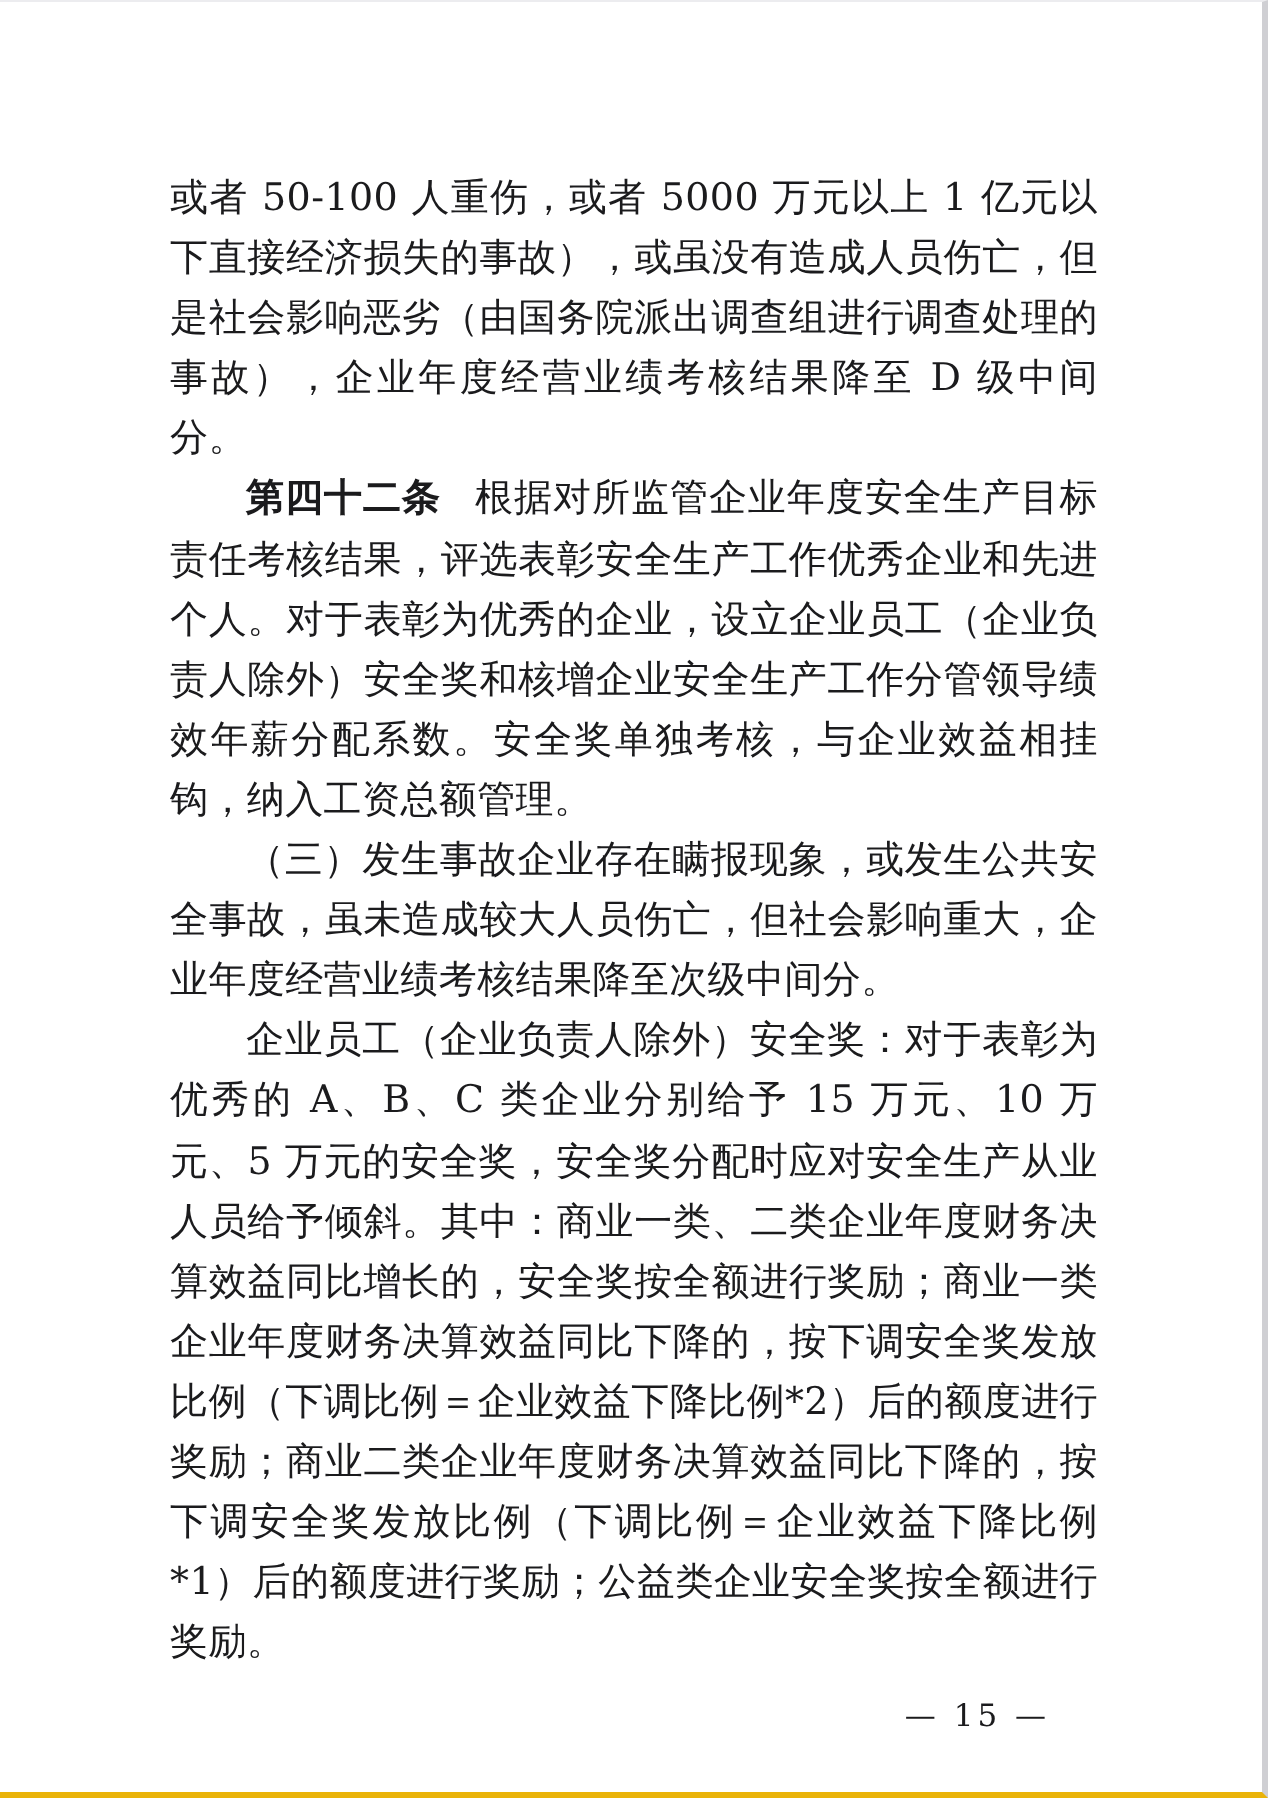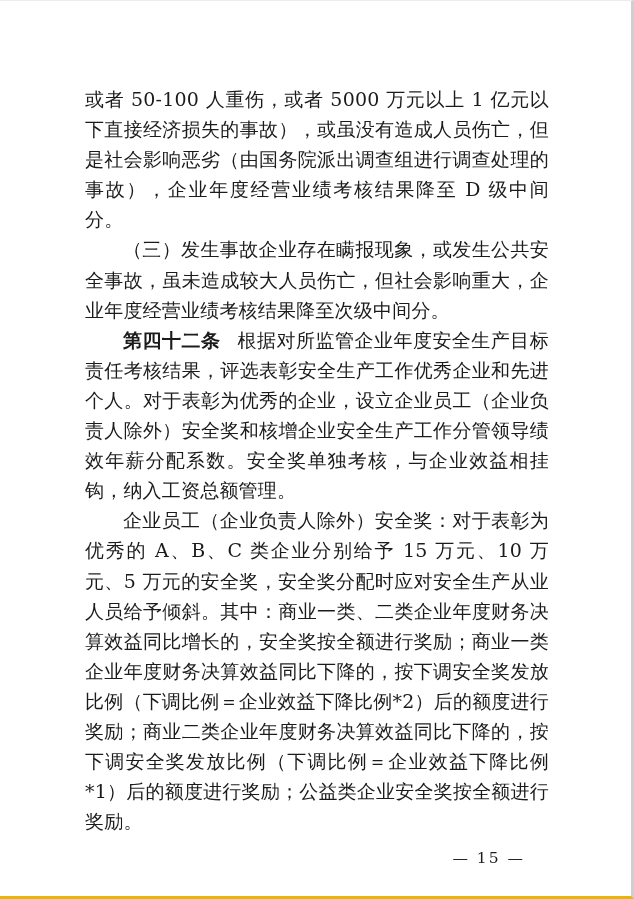--- a/index.html
+++ b/index.html
@@ -51,18 +51,18 @@
     color: #1b1b1d;
     white-space: nowrap;
   }
 </style>
 </head>
 <body>
 
 <div class="page">
   <div class="content">
     <p class="para continuation">或者 50-100 人重伤，或者 5000 万元以上 1 亿元以下直接经济损失的事故），或虽没有造成人员伤亡，但是社会影响恶劣（由国务院派出调查组进行调查处理的事故），企业年度经营业绩考核结果降至 D 级中间分。</p>
+    <p class="para"><span class="article-label">第四十二条</span><span>根据对所监管企业年度安全生产目标责任考核结果，评选表彰安全生产工作优秀企业和先进个人。对于表彰为优秀的企业，设立企业员工（企业负责人除外）安全奖和核增企业安全生产工作分管领导绩效年薪分配系数。安全奖单独考核，与企业效益相挂钩，纳入工资总额管理。</span></p>
     <p class="para">（三）发生事故企业存在瞒报现象，或发生公共安全事故，虽未造成较大人员伤亡，但社会影响重大，企业年度经营业绩考核结果降至次级中间分。</p>
-    <p class="para"><span class="article-label">第四十二条</span><span>根据对所监管企业年度安全生产目标责任考核结果，评选表彰安全生产工作优秀企业和先进个人。对于表彰为优秀的企业，设立企业员工（企业负责人除外）安全奖和核增企业安全生产工作分管领导绩效年薪分配系数。安全奖单独考核，与企业效益相挂钩，纳入工资总额管理。</span></p>
     <p class="para">企业员工（企业负责人除外）安全奖：对于表彰为优秀的 A、B、C 类企业分别给予 15 万元、10 万元、5 万元的安全奖，安全奖分配时应对安全生产从业人员给予倾斜。其中：商业一类、二类企业年度财务决算效益同比增长的，安全奖按全额进行奖励；商业一类企业年度财务决算效益同比下降的，按下调安全奖发放比例（下调比例＝企业效益下降比例*2）后的额度进行奖励；商业二类企业年度财务决算效益同比下降的，按下调安全奖发放比例（下调比例＝企业效益下降比例*1）后的额度进行奖励；公益类企业安全奖按全额进行奖励。</p>
   </div>
   <div class="page-number">— 15 —</div>
 </div>
 
 </body></html>

